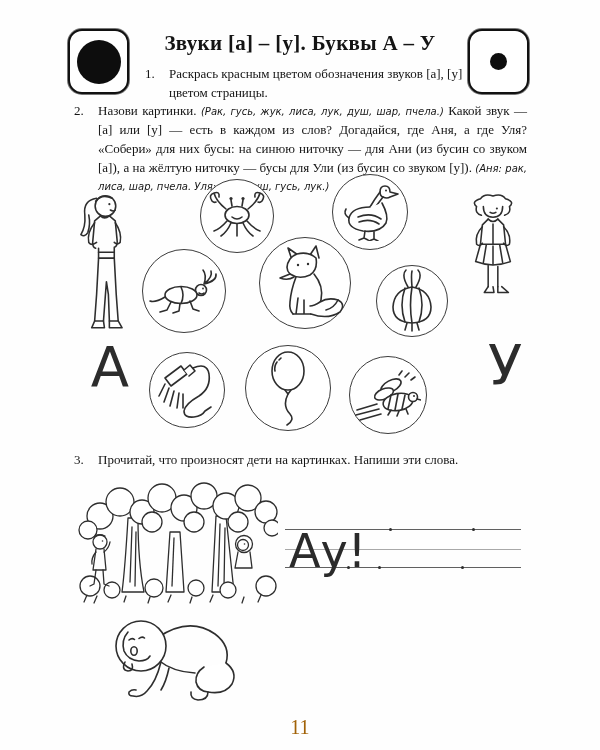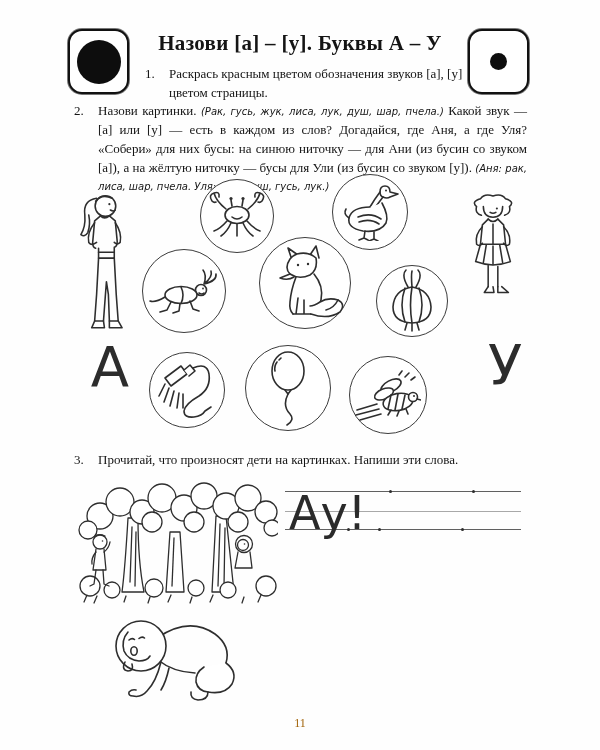--- a/index.html
+++ b/index.html
@@ -47,49 +47,49 @@
               font-size:56px;line-height:56px;color:#2c2c2c;}
   .letter-a{left:25px;top:166px;}
   .letter-u{left:420px;top:164px;}
 
   
   .forest{position:absolute;left:78px;top:482px;}
   .baby{position:absolute;left:95px;top:606px;}
 
   
   .writing{position:absolute;height:70px;}
-  .w1{left:285px;top:479px;width:236px;}
+  .w1{left:285px;top:517px;width:236px;}
   .w2{left:283px;top:620px;width:239px;}
   .ln{position:absolute;left:0;right:0;height:1px;background:#606060;}
   .ln.mid{background:#a8a8a8;}
   .w1 .t{top:12px;} .w1 .m{top:32px;} .w1 .b{top:50px;}
   .w2 .t{top:12px;} .w2 .m{top:30px;} .w2 .b{top:48px;}
   .gdot{position:absolute;width:3px;height:3px;border-radius:50%;background:#2d2d2d;}
   .word{position:absolute;font-family:"DejaVu Sans",sans-serif;font-size:46px;line-height:54px;
         color:#2a2a2a;white-space:nowrap;}
   .w1 .word{left:4px;top:7px;}
   .w2 .word{left:6px;top:5px;}
 
-  .pageno{position:absolute;left:0;right:0;top:716px;text-align:center;font-size:12px;color:#a16207;}
+  .pageno{position:absolute;left:0;right:0;top:716px;text-align:center;font-size:20px;color:#a16207;}
 
   svg{display:block;}
   .art{fill:none;stroke:#2e2e2e;stroke-width:1.6;stroke-linecap:round;stroke-linejoin:round;}
   .art .fw{fill:#fff;}
   .art .fd{fill:#2e2e2e;stroke:none;}
   .thin{stroke-width:1.3;}
 </style>
 </head>
 <body>
 
 <div class="sheet">
 
   <div class="sym-box left">
     <span class="big-dot"></span>
   </div>
-  <h1 class="title">Назови [а] – [у]. Буквы А – У</h1>
+  <h1 class="title">Звуки [а] – [у]. Буквы А – У</h1>
   <div class="sym-box right">
     <span class="small-dot"></span>
   </div>
 
   <div class="task task1">
     <span class="tnum">1.</span>
     <span class="ttext">Раскрась красным цветом обозначения звуков [а], [у] цветом страницы.</span>
   </div>
 
   <div class="task task2">

